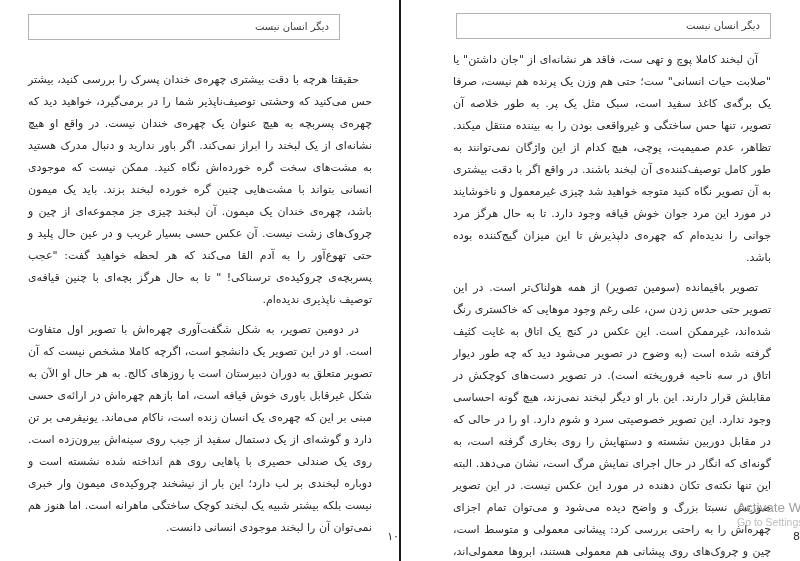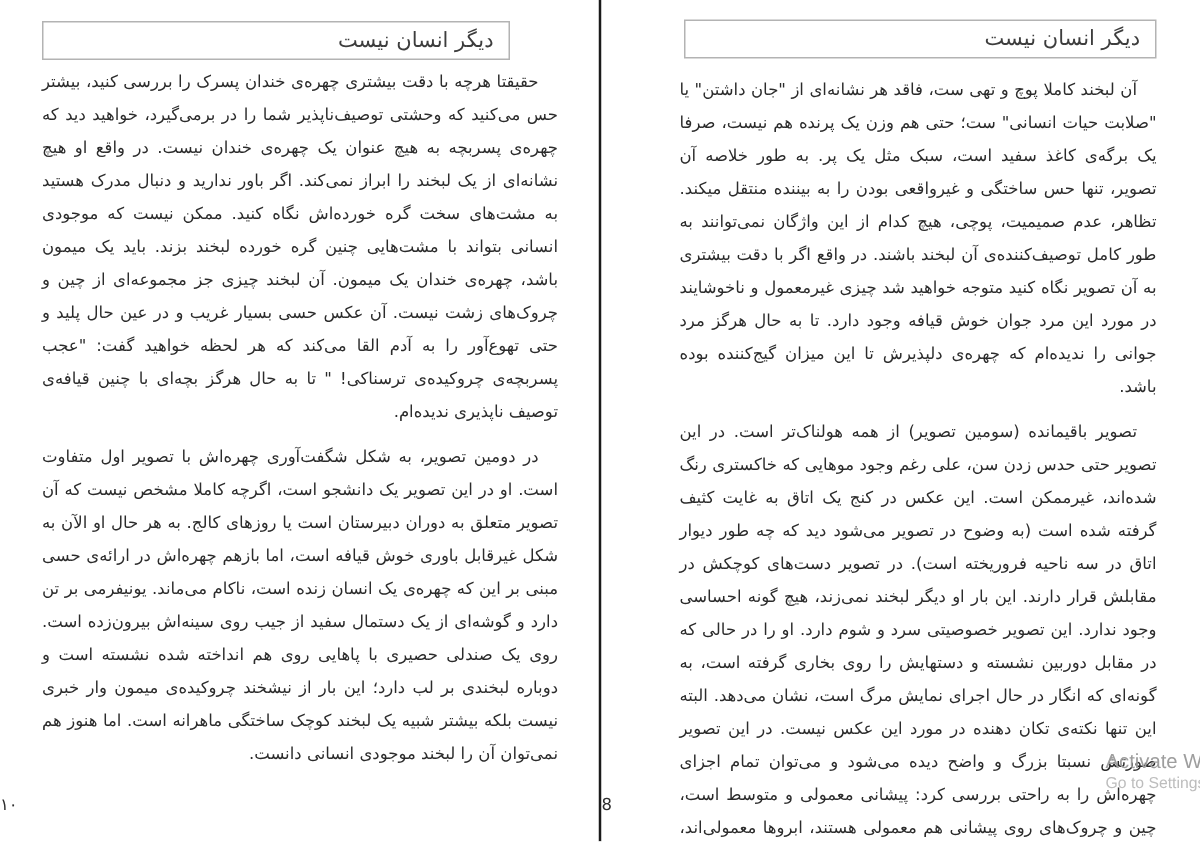--- a/index.html
+++ b/index.html
@@ -26,50 +26,50 @@
     width: 2px;
     height: 561px;
     background: #1a1a1a;
     flex: none;
   }
   .header-box {
     border: 1px solid #b3b3b3;
     height: 26px;
     line-height: 24px;
     box-sizing: border-box;
-    font-size: 14px;
+    font-size: 10px;
     color: #3d3d3d;
     direction: rtl;
     padding: 0 10px;
     background: #ffffff;
   }
   .header-box-left  { width: 312px; margin-right: auto; text-align: right; }
   .header-box-right { width: 315px; margin-left: auto;  text-align: right; }
   .header-box-right span { float: right; } 
   .header-box-right { text-align: left; }
   .body-text {
     direction: rtl;
     text-align: justify;
     font-size: 11px;
     line-height: 22px;
     color: #2b2b2b;
-    margin-top: 4px;
+    margin-top: 29px;
   }
   .page-right .body-text { margin-top: 10px; }
   .para {
     margin: 0 0 8px 0;
     text-indent: 13px; 
   }
   .para:last-child { margin-bottom: 0; }
   .page-number {
     position: absolute;
     bottom: 18px;
     left: 0;
     right: 0;
-    text-align: left;
+    text-align: right;
     font-size: 11px;
     color: #2f2f2f;
     direction: rtl;
   }
   .watermark {
     position: absolute;
     left: 737px;
     top: 500px;
     white-space: nowrap;
     font-family: "Liberation Sans", sans-serif;

